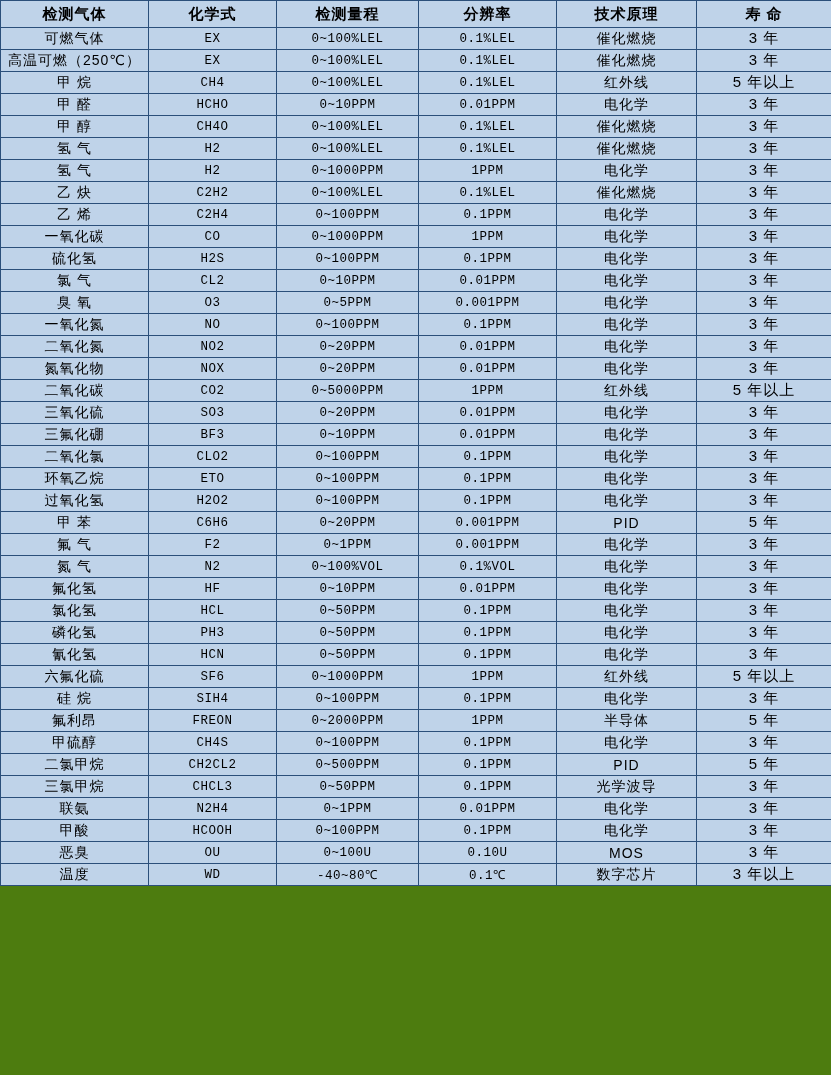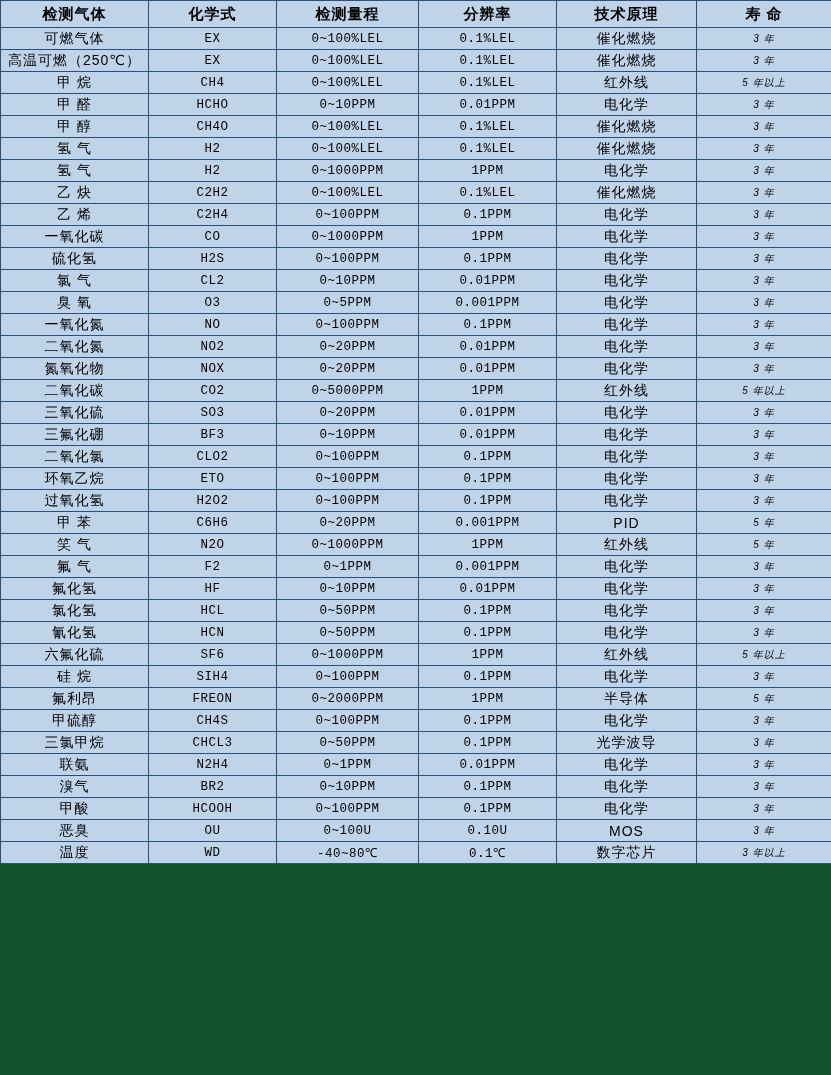--- a/index.html
+++ b/index.html
@@ -8,21 +8,21 @@
     background: #ffffff;
   }
   body {
     font-family: "Liberation Sans", "DejaVu Sans", sans-serif;
   }
   #gas-table-wrap {
     width: 831px;
     height: 1075px;
     box-sizing: border-box;
     overflow: hidden;
-    background: #14532d;
+    background: #4d7c0f;
   }
   table.gas-table {
     border-collapse: collapse;
     width: 831px;
     table-layout: fixed;
     background: #bed2e8;
   }
   table.gas-table col.c0 { width: 148px; }
   table.gas-table col.c1 { width: 128px; }
   table.gas-table col.c2 { width: 142px; }
@@ -55,23 +55,22 @@
   table.gas-table tbody td.cn {
     font-size: 14px;
     letter-spacing: 1px;
   }
   table.gas-table tbody td.mono {
     font-family: "Liberation Mono", "DejaVu Sans Mono", monospace;
     font-size: 12.5px;
     letter-spacing: 0.5px;
   }
   table.gas-table tbody td.life {
-    font-size: 10px;
+    font-size: 15px;
     letter-spacing: 1px;
-    font-style: italic;
   }
 </style>
 </head>
 <body>
 
 <div id="gas-table-wrap">
   <table class="gas-table">
     <colgroup>
       <col class="c0">
         <col class="c1">
@@ -269,46 +268,54 @@
         </tr>
         <tr>
           <td class="cn">甲 苯</td>
           <td class="mono">C6H6</td>
           <td class="mono">0~20PPM</td>
           <td class="mono">0.001PPM</td>
           <td class="cn">PID</td>
           <td class="life">5 年</td>
         </tr>
         <tr>
-          <td class="cn">笑 气</td>
-          <td class="mono">N2O</td>
-          <td class="mono">0~1000PPM</td>
-          <td class="mono">1PPM</td>
-          <td class="cn">红外线</td>
-          <td class="life">5 年</td>
-        </tr>
-        <tr>
           <td class="cn">氟 气</td>
           <td class="mono">F2</td>
           <td class="mono">0~1PPM</td>
           <td class="mono">0.001PPM</td>
           <td class="cn">电化学</td>
           <td class="life">3 年</td>
         </tr>
         <tr>
+          <td class="cn">氮 气</td>
+          <td class="mono">N2</td>
+          <td class="mono">0~100%VOL</td>
+          <td class="mono">0.1%VOL</td>
+          <td class="cn">电化学</td>
+          <td class="life">3 年</td>
+        </tr>
+        <tr>
           <td class="cn">氟化氢</td>
           <td class="mono">HF</td>
           <td class="mono">0~10PPM</td>
           <td class="mono">0.01PPM</td>
           <td class="cn">电化学</td>
           <td class="life">3 年</td>
         </tr>
         <tr>
           <td class="cn">氯化氢</td>
           <td class="mono">HCL</td>
+          <td class="mono">0~50PPM</td>
+          <td class="mono">0.1PPM</td>
+          <td class="cn">电化学</td>
+          <td class="life">3 年</td>
+        </tr>
+        <tr>
+          <td class="cn">磷化氢</td>
+          <td class="mono">PH3</td>
           <td class="mono">0~50PPM</td>
           <td class="mono">0.1PPM</td>
           <td class="cn">电化学</td>
           <td class="life">3 年</td>
         </tr>
         <tr>
           <td class="cn">氰化氢</td>
           <td class="mono">HCN</td>
           <td class="mono">0~50PPM</td>
           <td class="mono">0.1PPM</td>
@@ -341,40 +348,40 @@
         </tr>
         <tr>
           <td class="cn">甲硫醇</td>
           <td class="mono">CH4S</td>
           <td class="mono">0~100PPM</td>
           <td class="mono">0.1PPM</td>
           <td class="cn">电化学</td>
           <td class="life">3 年</td>
         </tr>
         <tr>
+          <td class="cn">二氯甲烷</td>
+          <td class="mono">CH2CL2</td>
+          <td class="mono">0~500PPM</td>
+          <td class="mono">0.1PPM</td>
+          <td class="cn">PID</td>
+          <td class="life">5 年</td>
+        </tr>
+        <tr>
           <td class="cn">三氯甲烷</td>
           <td class="mono">CHCL3</td>
           <td class="mono">0~50PPM</td>
           <td class="mono">0.1PPM</td>
           <td class="cn">光学波导</td>
           <td class="life">3 年</td>
         </tr>
         <tr>
           <td class="cn">联氨</td>
           <td class="mono">N2H4</td>
           <td class="mono">0~1PPM</td>
           <td class="mono">0.01PPM</td>
-          <td class="cn">电化学</td>
-          <td class="life">3 年</td>
-        </tr>
-        <tr>
-          <td class="cn">溴气</td>
-          <td class="mono">BR2</td>
-          <td class="mono">0~10PPM</td>
-          <td class="mono">0.1PPM</td>
           <td class="cn">电化学</td>
           <td class="life">3 年</td>
         </tr>
         <tr>
           <td class="cn">甲酸</td>
           <td class="mono">HCOOH</td>
           <td class="mono">0~100PPM</td>
           <td class="mono">0.1PPM</td>
           <td class="cn">电化学</td>
           <td class="life">3 年</td>

